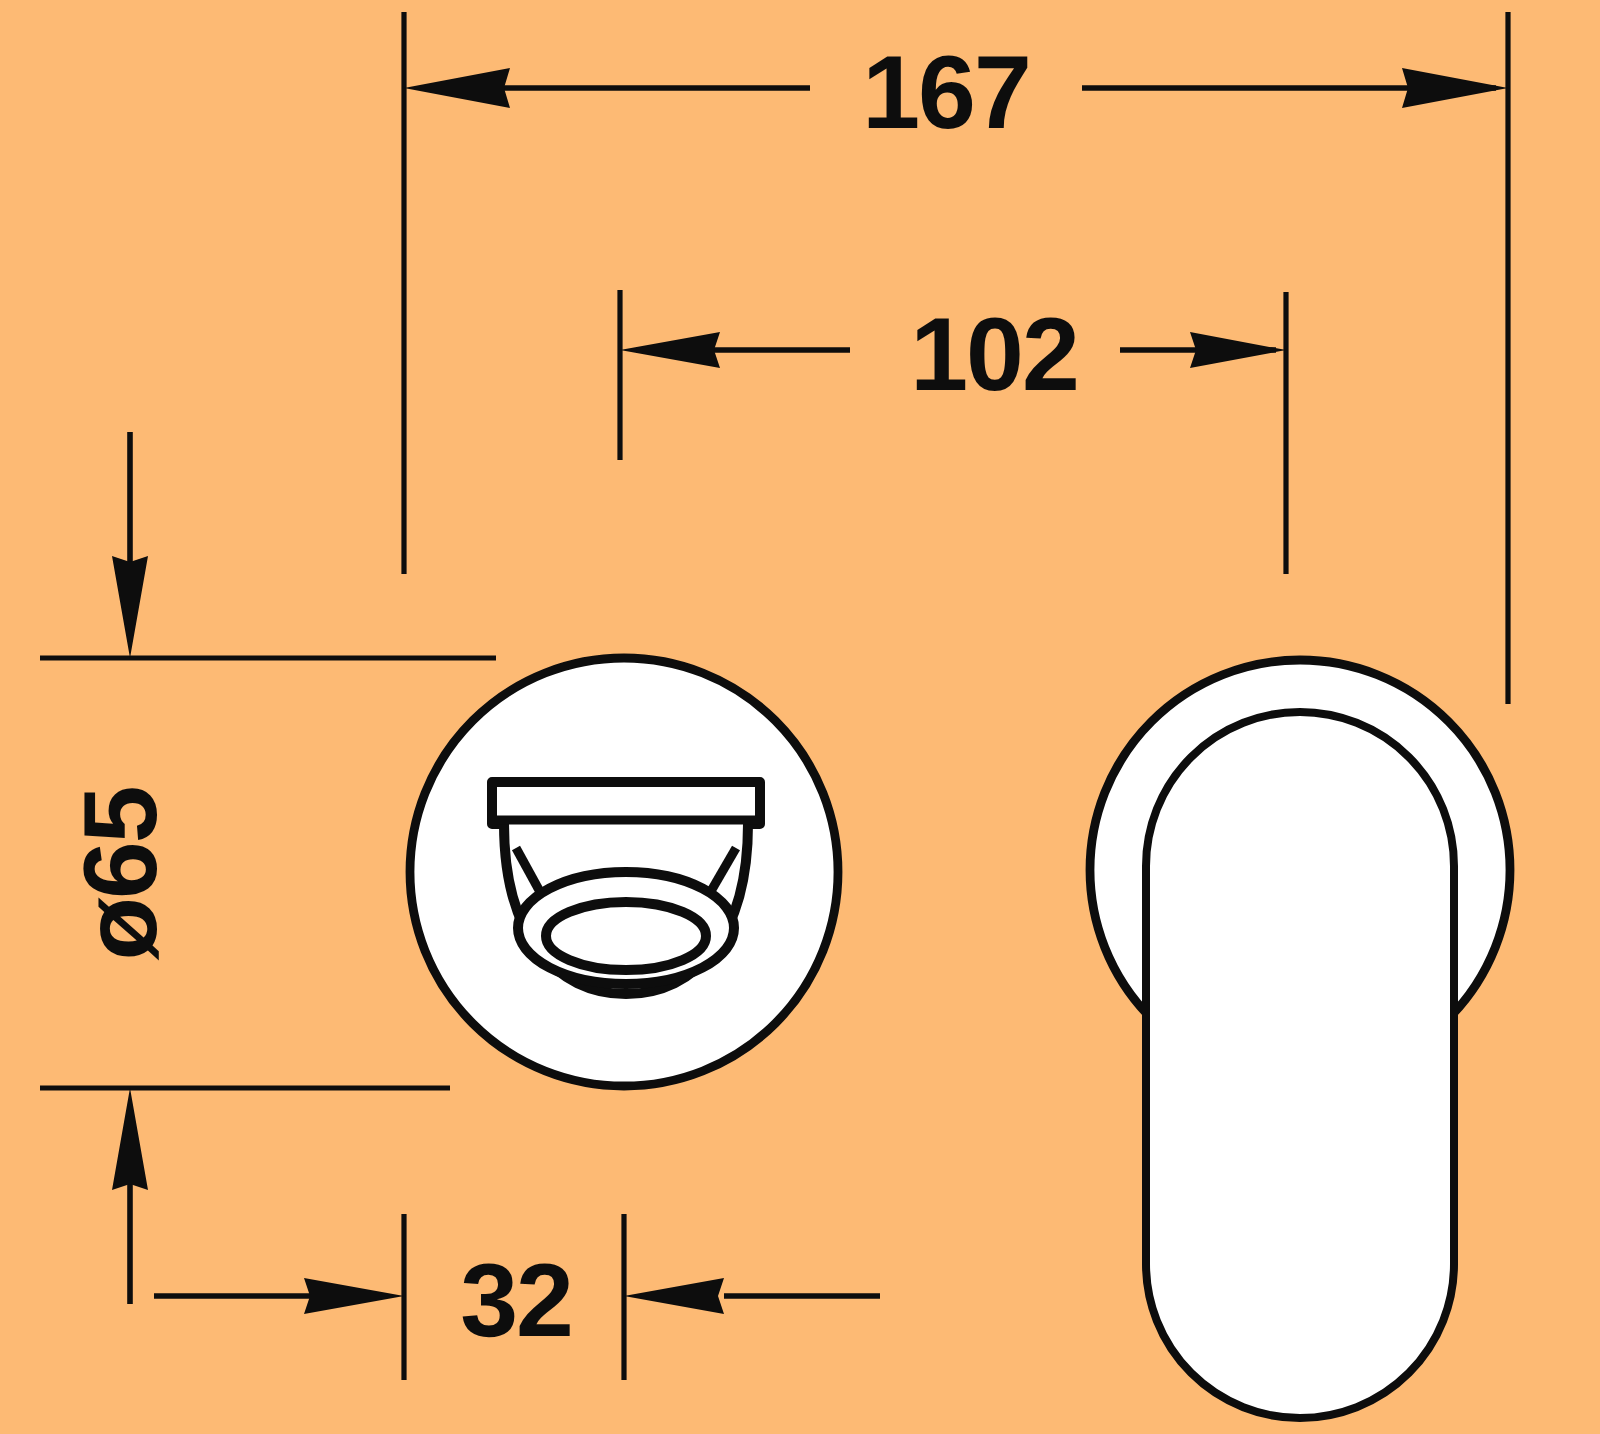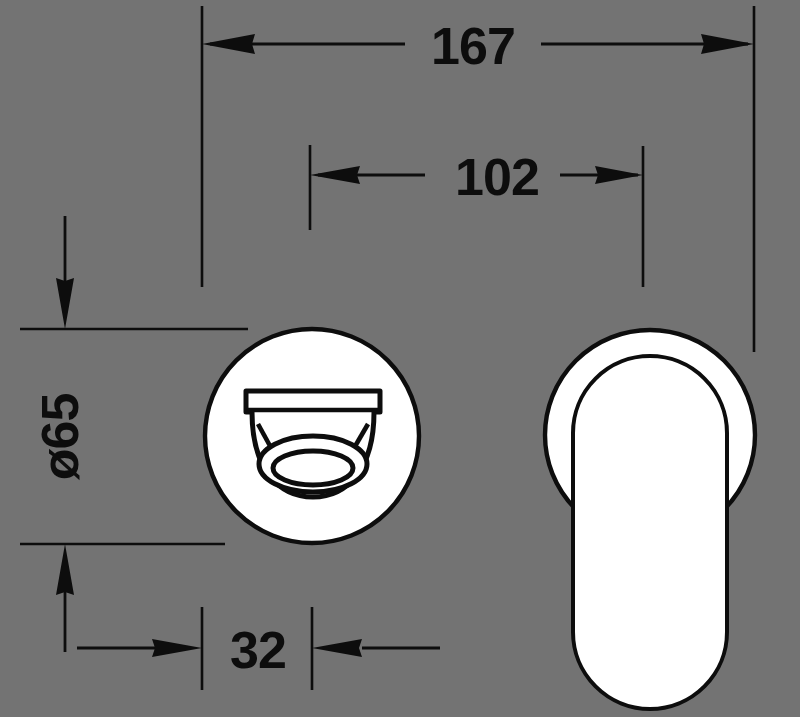--- a/index.html
+++ b/index.html
@@ -10,21 +10,21 @@
   body {
     width: 800px;
     height: 717px;
     font-family: "Liberation Sans", sans-serif;
     overflow: hidden;
   }
   #drawing-root {
     position: relative;
     width: 800px;
     height: 717px;
-    background: #737373;
+    background: #fdba74;
   }
   svg#technical-drawing {
     display: block;
     width: 800px;
     height: 717px;
   }
   .dim-text {
     font-family: "Liberation Sans", sans-serif;
     font-weight: bold;
     font-size: 52px;

